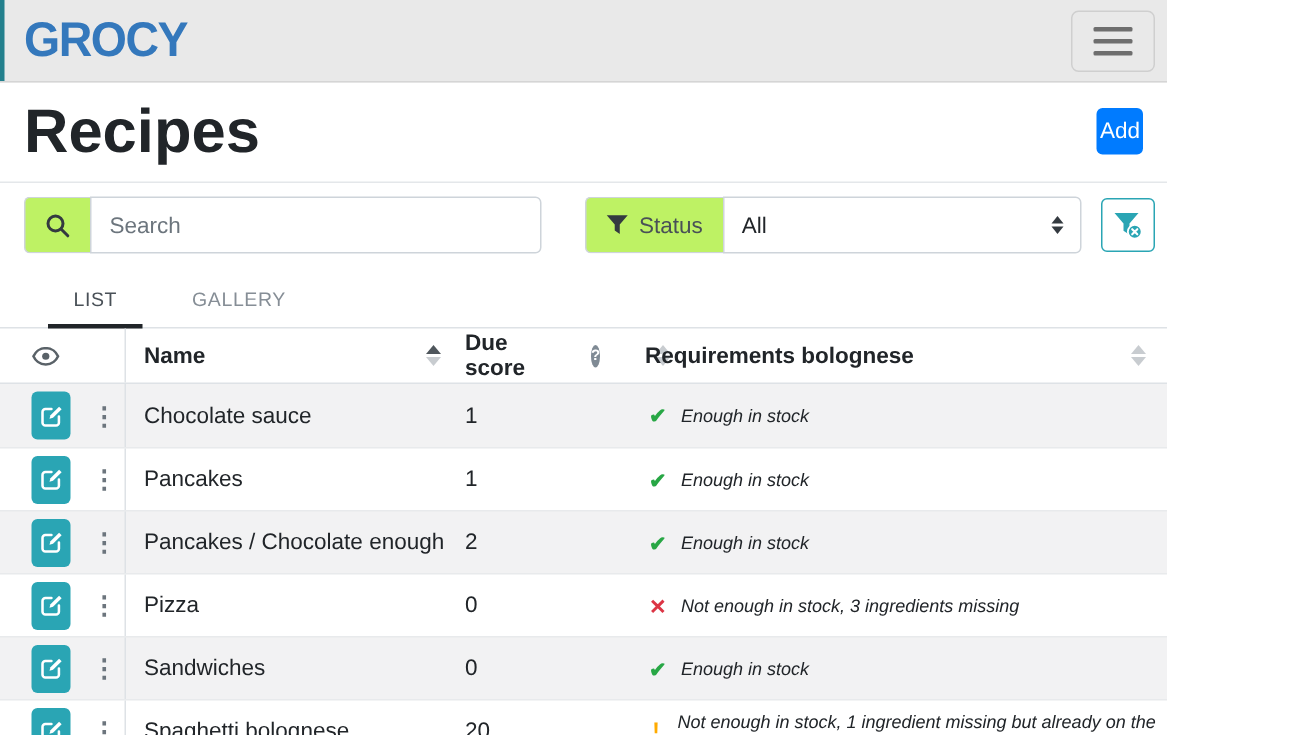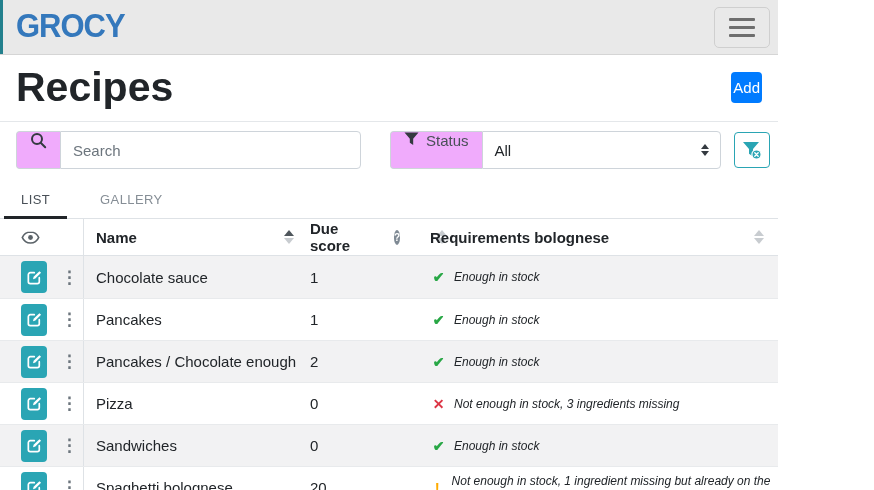--- a/index.html
+++ b/index.html
@@ -20,43 +20,43 @@
   
   .page-header { display:flex; align-items:center; justify-content:space-between;
                  padding:9px 16px 10px 16px; border-bottom:1px solid #e4e7ea; }
   .page-title { font-size:41px; font-weight:bold; color:#212529; }
   .btn-add { background:#007bff; color:#fff; border:none; border-radius:4px; font-size:15px;
              padding:7px 2px; cursor:pointer; font-family:inherit; }
 
   
   .filter-row { display:flex; align-items:center; padding:9px 6px 8px 16px; }
   .input-group { display:flex; height:38px; }
-  .ig-prepend { background:#f0abfc; border:1px solid #ced4da; border-right:none;
-                border-radius:4px 0 0 4px; display:flex; align-items:flex-start; gap:7px; padding:0 13px;
+  .ig-prepend { background:#bef264; border:1px solid #ced4da; border-right:none;
+                border-radius:4px 0 0 4px; display:flex; align-items:center; gap:7px; padding:0 13px;
                 color:#495057; font-size:15px; }
   .search-group { width:345px; }
   .search-group input { flex:1; border:1px solid #ced4da; border-radius:0 4px 4px 0; font-size:15px;
                         padding:0 12px; color:#495057; outline:none; font-family:inherit; }
   .search-group input::placeholder { color:#6c757d; }
   .status-group { width:331px; margin-left:29px; }
   .select-box { flex:1; position:relative; border:1px solid #ced4da; border-radius:0 4px 4px 0;
                 background:#fff; display:flex; align-items:center; padding:0 12px; font-size:15px;
                 color:#212529; cursor:pointer; }
   .select-caret { position:absolute; right:11px; top:50%; transform:translateY(-50%);
                   display:flex; flex-direction:column; gap:2px; }
   .select-caret .up { width:0; height:0; border-left:4px solid transparent; border-right:4px solid transparent;
                       border-bottom:5px solid #343a40; }
   .select-caret .down { width:0; height:0; border-left:4px solid transparent; border-right:4px solid transparent;
                         border-top:5px solid #343a40; }
   .spacer { flex:1; }
   .btn-clear-filter { width:36px; height:36px; background:#fff; border:1px solid #2aa5b4; border-radius:4px;
                       display:flex; align-items:center; justify-content:center; cursor:pointer; margin-right:2px; }
 
   
-  .tabs { display:flex; border-bottom:1px solid #dee2e6; padding-left:4px; margin-top:4px; }
+  .tabs { display:flex; border-bottom:1px solid #dee2e6; padding-left:32px; margin-top:4px; }
   .tab { padding:11px 17px 9px 17px; font-size:13px; letter-spacing:.4px; cursor:pointer;
          border-bottom:3px solid transparent; margin-bottom:-1px; color:#868e96; }
   .tab.active { color:#495057; border-bottom-color:#212529; }
   .tab + .tab { margin-left:16px; }
 
   
   .grid-row { display:grid; grid-template-columns:84px 216px 120px 1fr; align-items:center; }
   .thead { height:37px; border-bottom:1px solid #dee2e6; font-weight:bold; font-size:15px; }
   .th { display:flex; align-items:center; height:100%;gap:37px; }
   .th-actions { padding-left:21px; border-right:1px solid #dee2e6; }

